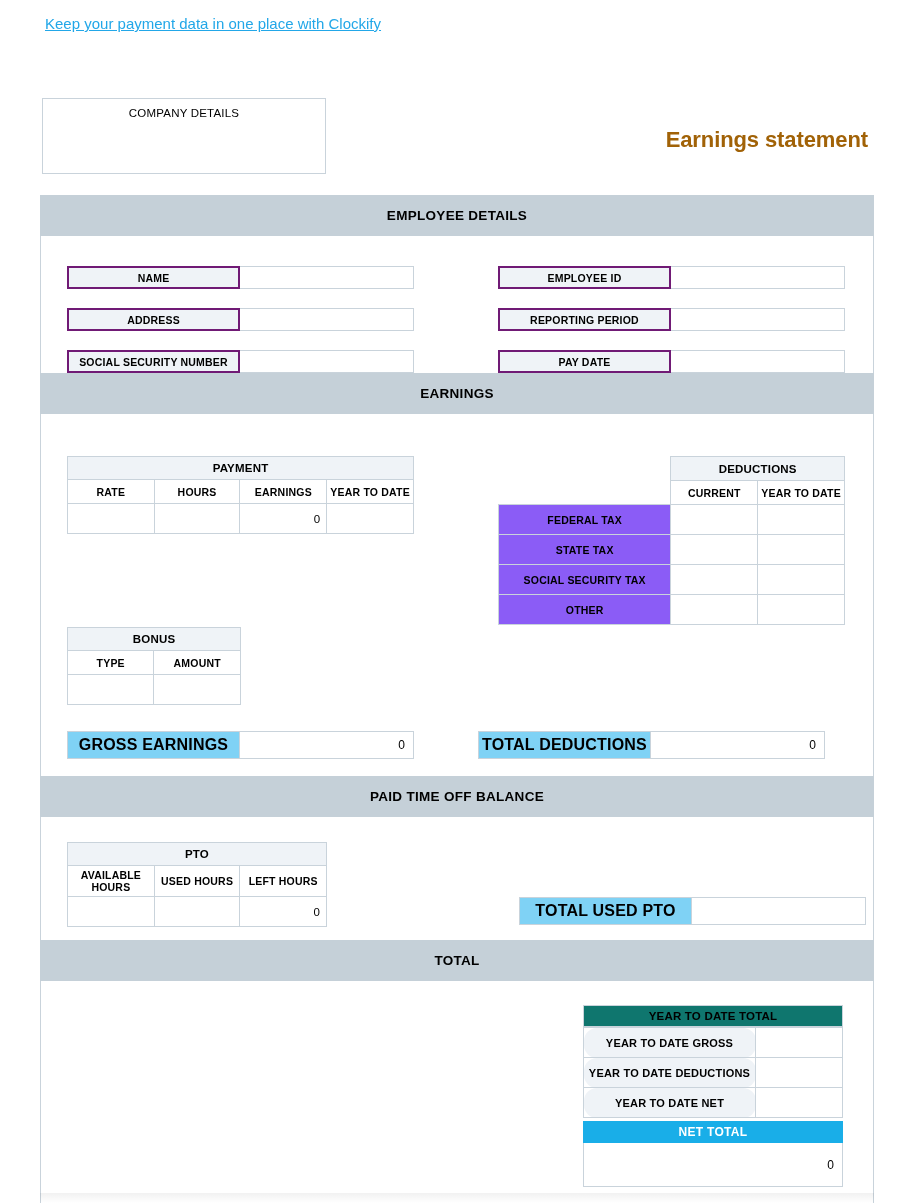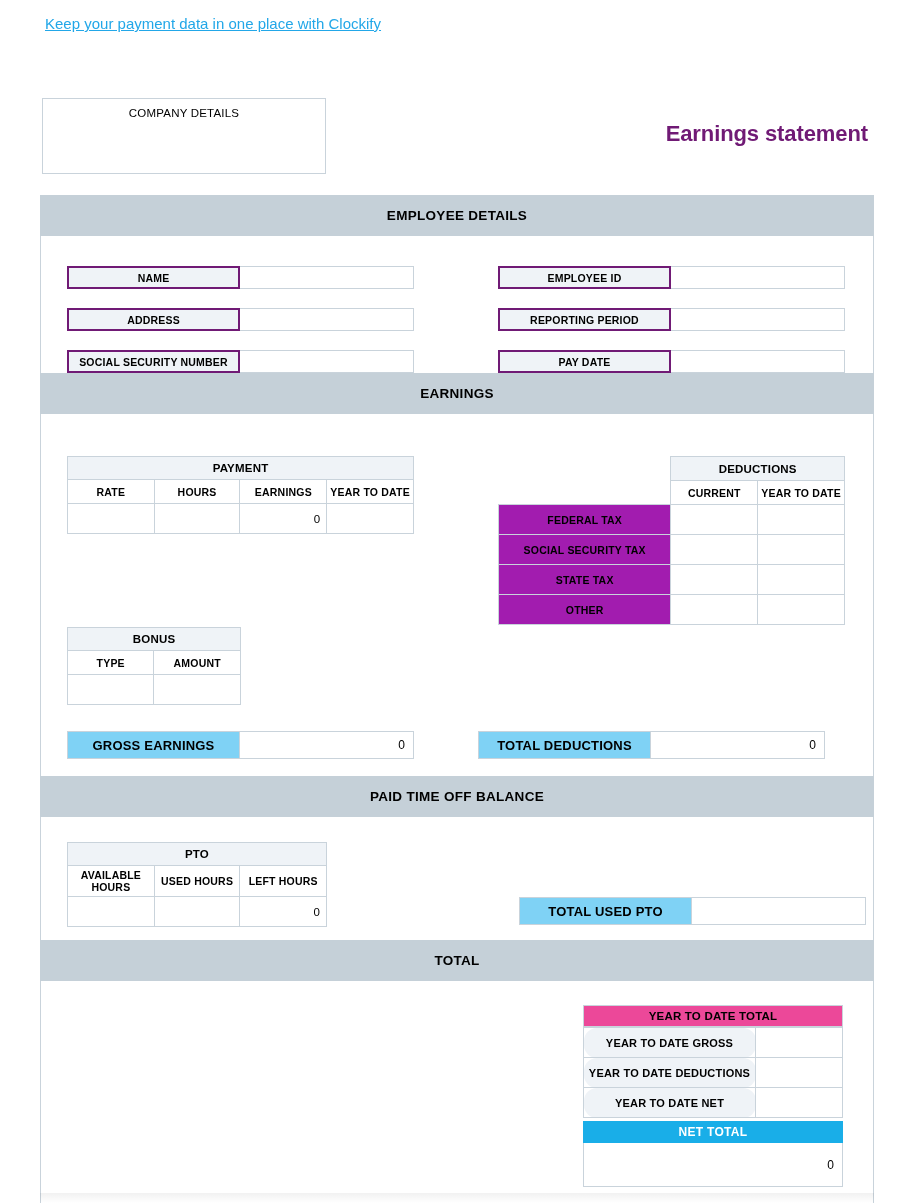--- a/index.html
+++ b/index.html
@@ -43,24 +43,24 @@
   .company-box-label {
     text-align: center;
     font-size: 11.5px;
     font-weight: normal;
     letter-spacing: .2px;
     color: #000;
     padding-top: 8px;
   }
   .doc-title {
     position: absolute;
-    right: 6px; top: 27px;
+    right: 6px; top: 33px;
     font-size: 22px;
     font-weight: bold;
-    color: #701a75;
+    color: #a16207;
     letter-spacing: -.1px;
   }
 
   
   .band {
     background: #C5D0D8;
     height: 41px;
     line-height: 41px;
     text-align: center;
     font-size: 13.5px;
@@ -120,53 +120,53 @@
     background: #EFF3F7;
     font-size: 11.5px;
     height: 23px;
   }
   table.grid td.blank { background: #fff; height: 30px; font-weight: normal; }
   table.grid td.num {
     text-align: right; padding-right: 6px;
     font-weight: normal; font-size: 11.5px;
   }
   table.grid td.rowlbl {
-    background: #a21caf;
+    background: #8b5cf6;
     text-align: center;
     height: 30px;
   }
   table.grid td.cell { background: #fff; height: 30px; }
   table.grid th.two-line { line-height: 12px; height: 31px; }
 
   
   .hl-row {
     position: absolute;
     display: flex;
     height: 28px;
   }
   .hl-row .hl-lbl {
     background: #7FD2F5;
     border: 1px solid #C9D3DB;
     display: flex; align-items: center; justify-content: center;
-    font-size: 13px; font-weight: bold; color: #000;
+    font-size: 16px; font-weight: bold; color: #000;
     letter-spacing: .2px;
   }
   .hl-row .hl-val {
     background: #ffffff;
     border: 1px solid #C9D3DB;
     border-left: none;
     display: flex; align-items: center; justify-content: flex-end;
     padding-right: 8px;
     font-size: 12px; color: #000;
   }
 
   
   .ytd-block { position: absolute; }
   .ytd-head {
-    background: #ec4899;
+    background: #0f766e;
     border: 1px solid #C9D3DB;
     height: 22px; line-height: 21px;
     text-align: center;
     font-size: 11.5px; font-weight: bold; color: #000;
     letter-spacing: .2px;
   }
   table.ytd { border-collapse: collapse; width: 100%; }
   table.ytd td {
     border: 1px solid #C9D3DB;
     height: 30px; font-size: 11px; font-weight: bold;
@@ -309,26 +309,26 @@
         <td style="border:none; background:transparent;"></td>
         <th style="width:87px;">CURRENT</th>
         <th style="width:87px;">YEAR TO DATE</th>
       </tr>
       <tr>
         <td class="rowlbl">FEDERAL TAX</td>
         <td class="cell"></td>
         <td class="cell"></td>
       </tr>
       <tr>
+        <td class="rowlbl">STATE TAX</td>
+        <td class="cell"></td>
+        <td class="cell"></td>
+      </tr>
+      <tr>
         <td class="rowlbl">SOCIAL SECURITY TAX</td>
-        <td class="cell"></td>
-        <td class="cell"></td>
-      </tr>
-      <tr>
-        <td class="rowlbl">STATE TAX</td>
         <td class="cell"></td>
         <td class="cell"></td>
       </tr>
       <tr>
         <td class="rowlbl">OTHER</td>
         <td class="cell"></td>
         <td class="cell"></td>
       </tr>
     </tbody>
       </table>

